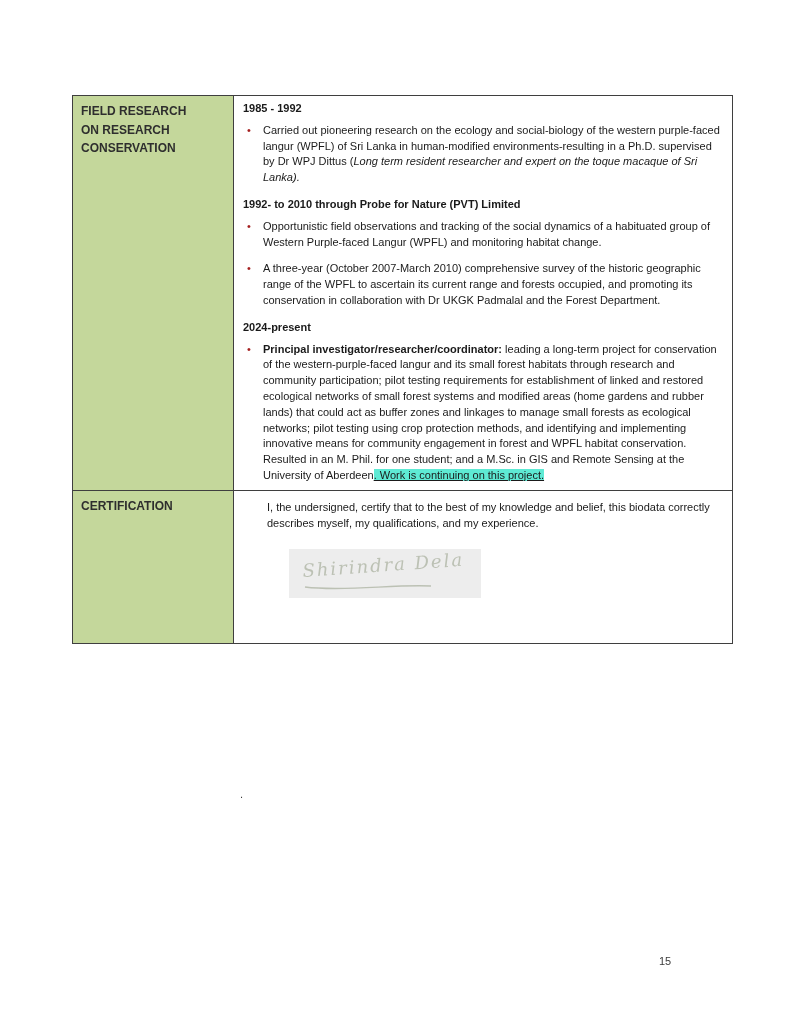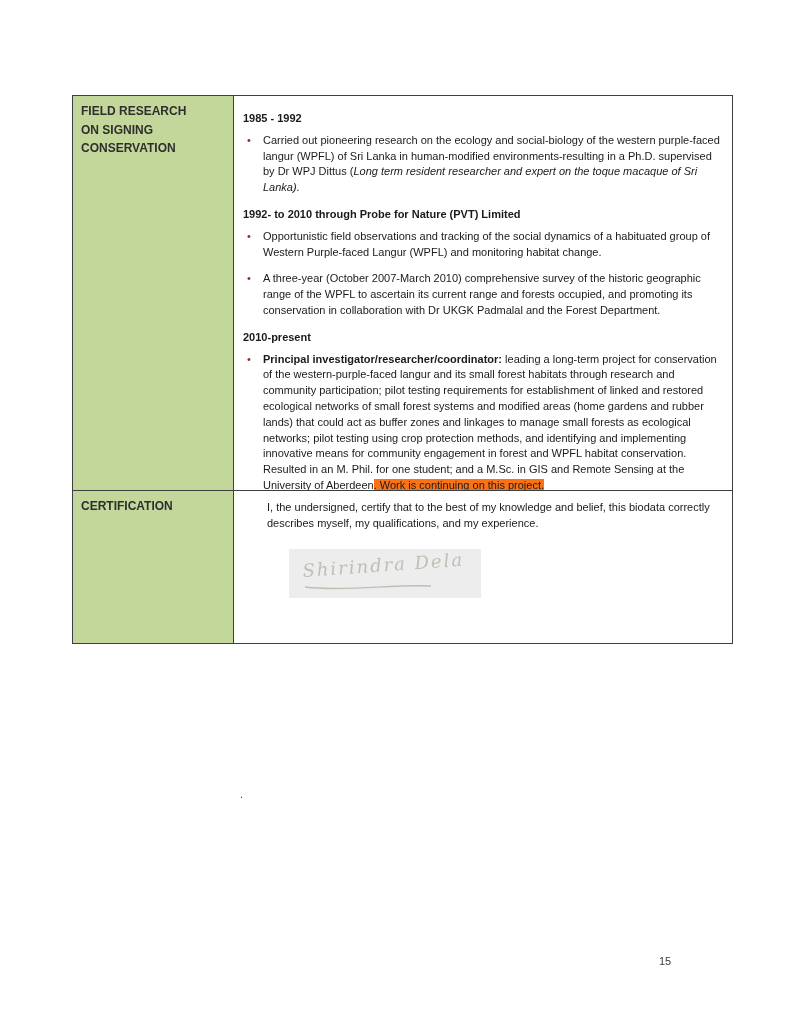--- a/index.html
+++ b/index.html
@@ -52,21 +52,21 @@
   .bullet .marker {
     flex: none;
     width: 20px;
     padding-left: 4px;
     color: #a41e1e;
     font-size: 11px;
   }
   .bullet .btext { flex: 1; }
   .italic { font-style: italic; }
   .bold { font-weight: bold; }
-  .hl { background: #f97316; }
+  .hl { background: #5eead4; text-decoration: underline; }
   .cert-cell { padding: 9px 4px 6px 8px; }
   .sig-box {
     margin: 17px 0 0 22px;
     width: 192px;
     height: 49px;
     background: #ededed;
   }
   .sig-row {
     margin-top: 15px;
     display: flex;
@@ -92,42 +92,42 @@
 </head>
 <body>
 
 <div class="page">
 
   <div class="doc-table">
 
     <div class="row row-research">
       <div class="label-cell">
         <div>FIELD RESEARCH</div>
-        <div>ON SIGNING</div>
+        <div>ON RESEARCH</div>
         <div>CONSERVATION</div>
       </div>
       <div class="content-cell">
 
-        <div class="sec-heading" style="margin-top:11px">1985 - 1992</div>
+        <div class="sec-heading" style="margin-top:1px">1985 - 1992</div>
         <div class="bullet">
           <span class="marker">•</span>
           <div class="btext"><span>Carried out pioneering research on the ecology and social-biology of the western purple-faced langur (WPFL) of Sri Lanka in human-modified environments-resulting in a Ph.D. supervised by Dr WPJ Dittus (</span><span class="italic">Long term resident researcher and expert on the toque macaque of Sri Lanka).</span></div>
         </div>
 
         <div class="sec-heading" style="margin-top:11px">1992- to 2010 through Probe for Nature (PVT) Limited</div>
         <div class="bullet">
           <span class="marker">•</span>
           <div class="btext">Opportunistic field observations and tracking of the social dynamics of a habituated group of Western Purple-faced Langur (WPFL) and monitoring habitat change.</div>
         </div>
         <div class="bullet" style="margin-top:11px">
           <span class="marker">•</span>
           <div class="btext">A three-year (October 2007-March 2010) comprehensive survey of the historic geographic range of the WPFL to ascertain its current range and forests occupied, and promoting its conservation in collaboration with Dr UKGK Padmalal and the Forest Department.</div>
         </div>
 
-        <div class="sec-heading" style="margin-top:11px">2010-present</div>
+        <div class="sec-heading" style="margin-top:11px">2024-present</div>
         <div class="bullet">
           <span class="marker">•</span>
           <div class="btext"><span class="bold">Principal investigator/researcher/coordinator:</span><span> leading a long-term project for conservation of the western-purple-faced langur and its small forest habitats through research and community participation; pilot testing requirements for establishment of linked and restored ecological networks of small forest systems and modified areas (home gardens and rubber lands) that could act as buffer zones and linkages to manage small forests as ecological networks; pilot testing using crop protection methods, and identifying and implementing innovative means for community engagement in forest and WPFL habitat conservation. Resulted in an M. Phil. for one student; and a M.Sc. in GIS and Remote Sensing at the University of Aberdeen</span><span class="hl">. Work is continuing on this project.</span></div>
         </div>
 
       </div>
     </div>
 
     <div class="row row-cert">
       <div class="label-cell">

